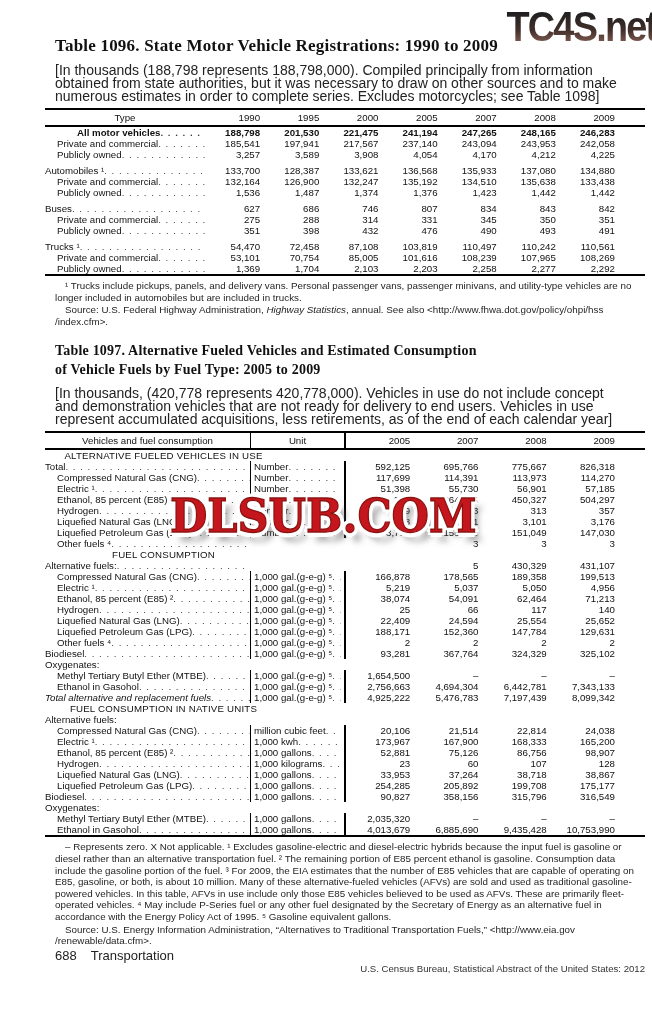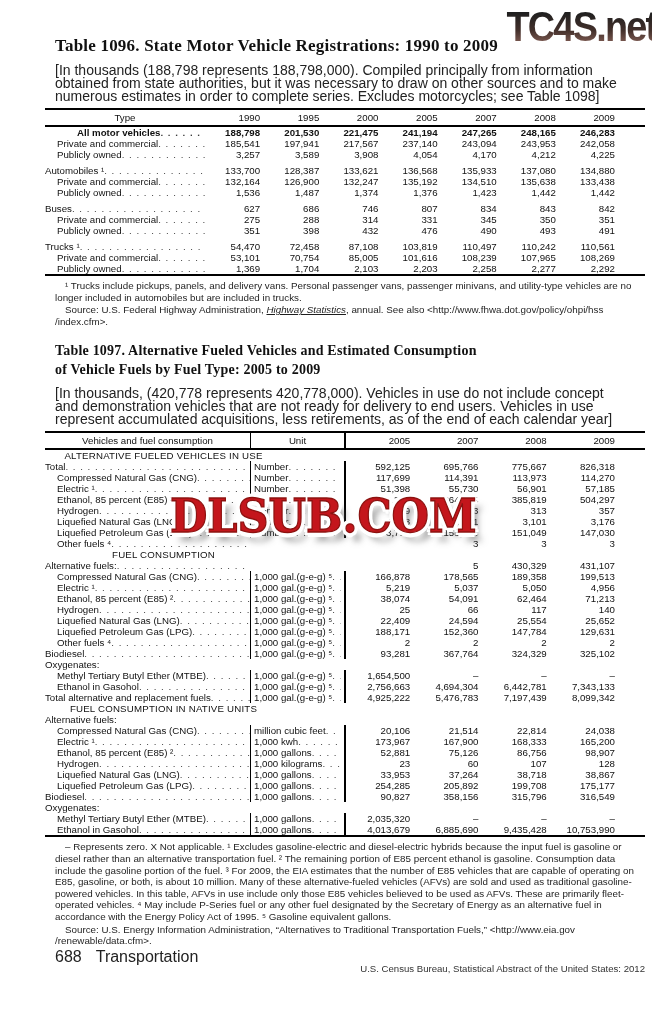--- a/index.html
+++ b/index.html
@@ -37,25 +37,25 @@
   .t97 .hdr .cell-label,.t97 .hdr .cell-unit{justify-content:center;}
   .t97 .sec .cell-label{justify-content:center;letter-spacing:.2px;margin-left:16px;}
 
   .lead{flex:1;overflow:hidden;white-space:nowrap;color:#3d3d3d;letter-spacing:1px;}
   .b{font-weight:bold;}
   .ind1{padding-left:12px;}
   .ind2{padding-left:32px;}
 
   .footnote{font-size:9.8px;line-height:11.6px;margin:4px 0 0 0;text-indent:10px;max-width:585px;color:#1e1e1e;}
   .src{margin-top:1px;}
-  .em{font-style:italic;text-decoration:underline;}
+  .em{font-style:italic;}
   .spacer1{height:14px;}
 
   
-  .pgnum{position:absolute;left:55px;top:948px;font-size:16px;color:#222;}
+  .pgnum{position:absolute;left:55px;top:948px;font-size:13px;color:#222;}
   .pgnum .n{margin-right:14px;}
   .census{position:absolute;right:7px;top:963px;font-size:9.6px;color:#333;}
 
   
   .wm{position:absolute;z-index:10;pointer-events:none;white-space:nowrap;}
   .wm-top{top:2px;right:-4px;font-family:"Liberation Sans",sans-serif;font-weight:800;
           font-size:43px;letter-spacing:-2px;transform:scaleX(.88);transform-origin:top right;
           background:linear-gradient(180deg,#1f1f1f 22%,#43302b 58%,#a2756a 100%);
           -webkit-background-clip:text;background-clip:text;color:transparent;}
   .wm-mid{top:489px;left:170px;font-family:"DejaVu Serif",serif;font-weight:bold;
@@ -322,21 +322,21 @@
           <div class="cell cell-label">
             <div class="ind1" style="white-space: nowrap;">Ethanol, 85 percent (E85) ² ³</div>
             <div class="lead"> . . . . . . . . . . . . . . . . . . . . . . . . . . . . . . . . . . . . . . . . . . . . . . . . . . . . . . . . . . . . . . . . . . . . . . . . . . . . . . . . . . . . . . . . . .</div>
           </div>
           <div class="cell cell-unit">
             <div class="" style="white-space: nowrap;">Number</div>
             <div class="lead"> . . . . . . . . . . . . . . . . . . . . . . . . . . . . . . . . . . . . . . . . . . . . . . . . . . . . . . . . . . . . . . . . . . . . . . . . . . . . . . . . . . . . . . . . . .</div>
           </div>
           <div class="cell cell-val">246,363</div>
           <div class="cell cell-val">364,384</div>
-          <div class="cell cell-val">385,819</div>
+          <div class="cell cell-val">450,327</div>
           <div class="cell cell-val last">504,297</div>
         </div>
         <div class="row">
           <div class="cell cell-label">
             <div class="ind1" style="white-space: nowrap;">Hydrogen</div>
             <div class="lead"> . . . . . . . . . . . . . . . . . . . . . . . . . . . . . . . . . . . . . . . . . . . . . . . . . . . . . . . . . . . . . . . . . . . . . . . . . . . . . . . . . . . . . . . . . .</div>
           </div>
           <div class="cell cell-unit">
             <div class="" style="white-space: nowrap;">Number</div>
             <div class="lead"> . . . . . . . . . . . . . . . . . . . . . . . . . . . . . . . . . . . . . . . . . . . . . . . . . . . . . . . . . . . . . . . . . . . . . . . . . . . . . . . . . . . . . . . . . .</div>
@@ -551,21 +551,21 @@
             <div class="" style="white-space: nowrap;">1,000 gal.(g-e-g) ⁵</div>
             <div class="lead"> . . . . . . . . . . . . . . . . . . . . . . . . . . . . . . . . . . . . . . . . . . . . . . . . . . . . . . . . . . . . . . . . . . . . . . . . . . . . . . . . . . . . . . . . . .</div>
           </div>
           <div class="cell cell-val">2,756,663</div>
           <div class="cell cell-val">4,694,304</div>
           <div class="cell cell-val">6,442,781</div>
           <div class="cell cell-val last">7,343,133</div>
         </div>
         <div class="row">
           <div class="cell cell-label">
-            <div class="ind0" style="white-space: nowrap;">Total alternative and replacement fuels</div>
+            <div class="ind0" style="white-space: nowrap; font-style: italic;">Total alternative and replacement fuels</div>
             <div class="lead"> . . . . . . . . . . . . . . . . . . . . . . . . . . . . . . . . . . . . . . . . . . . . . . . . . . . . . . . . . . . . . . . . . . . . . . . . . . . . . . . . . . . . . . . . . .</div>
           </div>
           <div class="cell cell-unit">
             <div class="" style="white-space: nowrap;">1,000 gal.(g-e-g) ⁵</div>
             <div class="lead"> . . . . . . . . . . . . . . . . . . . . . . . . . . . . . . . . . . . . . . . . . . . . . . . . . . . . . . . . . . . . . . . . . . . . . . . . . . . . . . . . . . . . . . . . . .</div>
           </div>
           <div class="cell cell-val">4,925,222</div>
           <div class="cell cell-val">5,476,783</div>
           <div class="cell cell-val">7,197,439</div>
           <div class="cell cell-val last">8,099,342</div>

